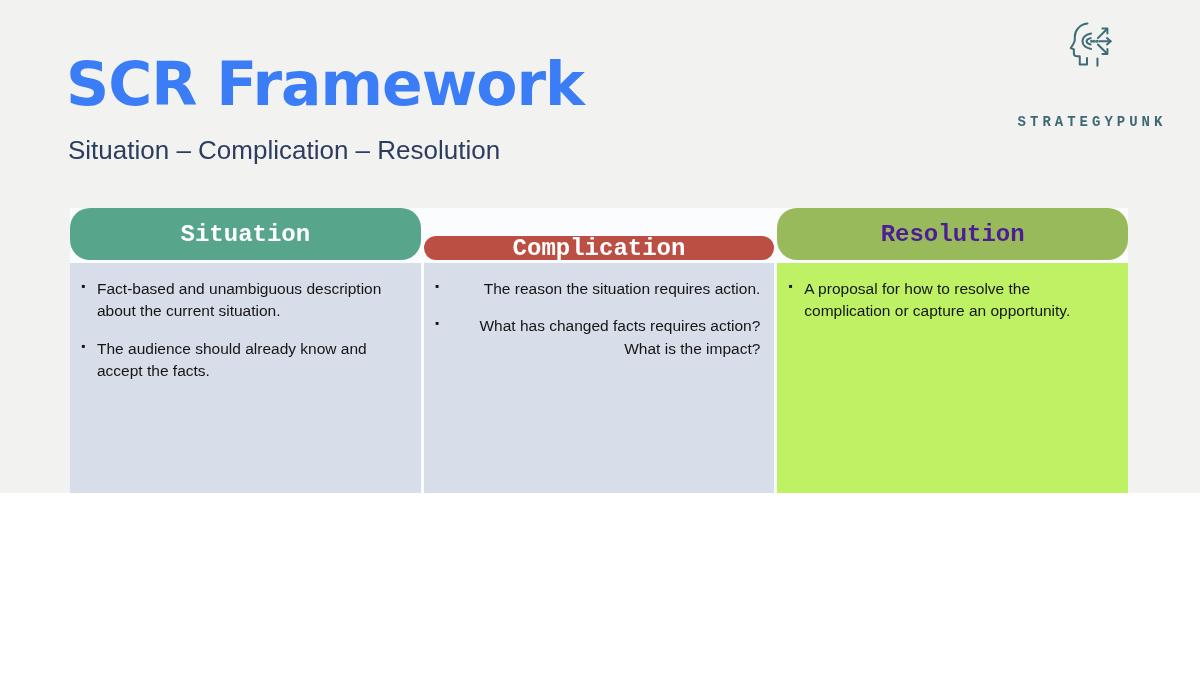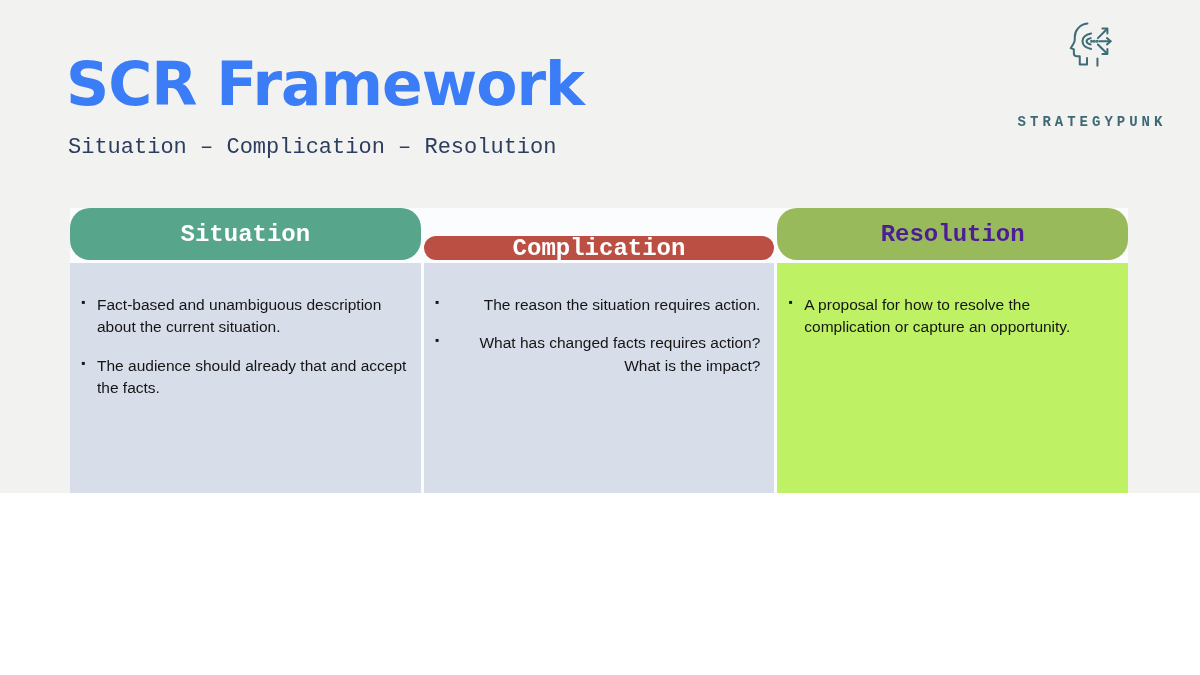--- a/index.html
+++ b/index.html
@@ -26,22 +26,22 @@
     font-size: 60px;
     font-weight: 700;
     letter-spacing: -1px;
     color: #3b7df7;
     line-height: 1.15;
   }
   .subtitle {
     position: absolute;
     left: 68px;
     top: 135px;
-    font-family: Liberation Mono, monospace;
-    font-size: 22px;
+    font-family: Liberation Sans, sans-serif;
+    font-size: 26px;
     font-weight: 400;
     color: #2c3d5f;
   }
 
   
   .logo {
     position: absolute;
     top: 14px;
     right: 64px;
     width: 176px;
@@ -99,21 +99,20 @@
     margin: 0;
     padding: 0;
   }
   .cell li {
     position: relative;
     padding-left: 17px;
     margin-bottom: 15px;
     font-size: 15.5px;
     line-height: 1.45;
     color: #151515;
-    margin-top: 16px;
   }
   .cell li::before {
     content: "▪";
     position: absolute;
     left: 1px;
     top: 0px;
     font-size: 12px;
     color: #151515;
   }
 </style>
@@ -153,21 +152,21 @@
   </div>
 
   <div class="scr-table">
     <div class="hdr" style="background-color: rgb(87, 166, 140); color: rgb(255, 255, 255);">Situation</div>
     <div class="hdr" style="background-color: rgb(188, 79, 67); color: rgb(255, 255, 255); margin-top: 28px;">Complication</div>
     <div class="hdr" style="background-color: rgb(153, 186, 91); color: #4c1d95;">Resolution</div>
 
     <div class="cell" style="background-color: rgb(216, 221, 234);">
       <ul>
         <li>Fact-based and unambiguous description about the current situation.</li>
-        <li>The audience should already that and accept the facts.</li>
+        <li>The audience should already know and accept the facts.</li>
       </ul>
     </div>
     <div class="cell" style="background-color: rgb(216, 221, 234); text-align: right;">
       <ul>
         <li>The reason the situation requires action.</li>
         <li>What has changed facts requires action? What is the impact?</li>
       </ul>
     </div>
     <div class="cell" style="background-color: #bef264;">
       <ul>

